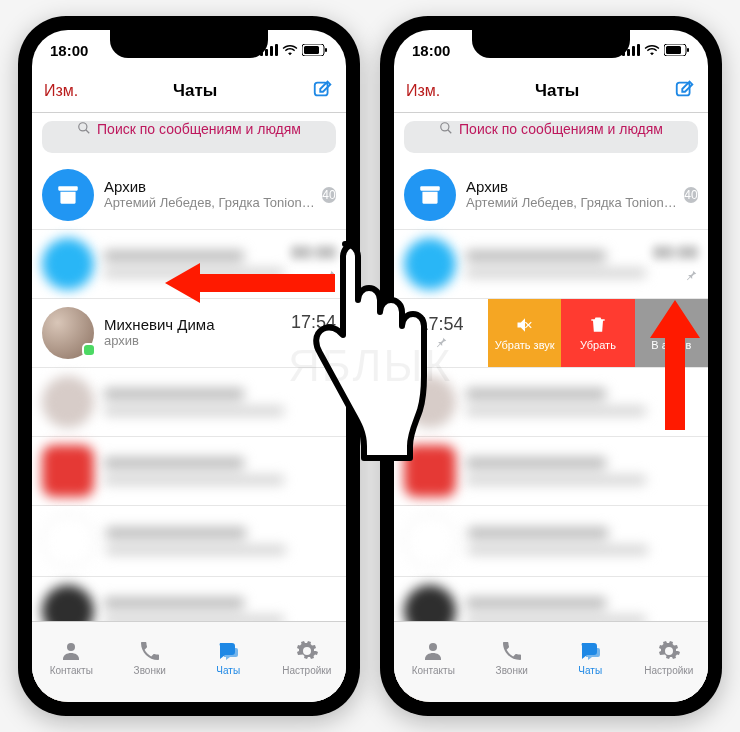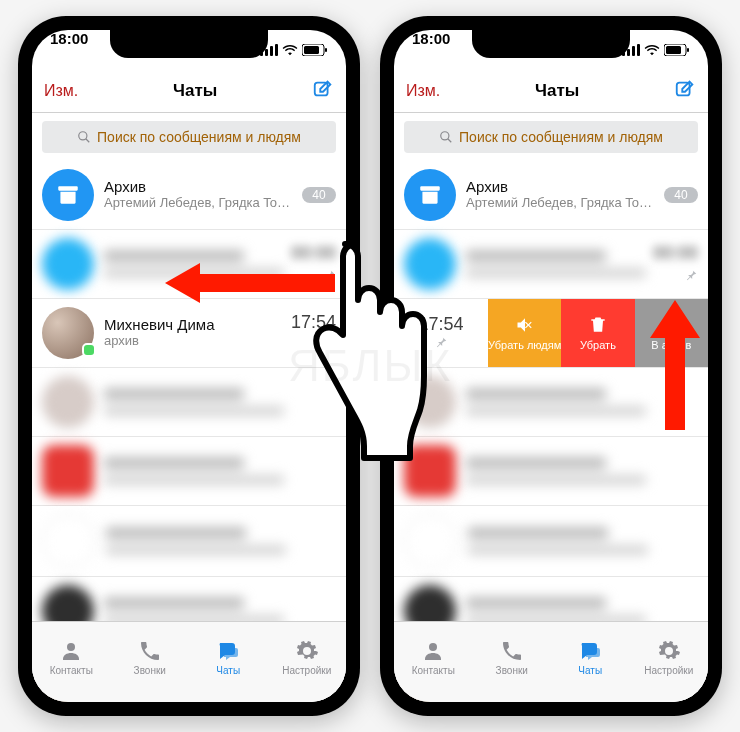--- a/index.html
+++ b/index.html
@@ -2,40 +2,40 @@
 <html><head>
 <meta charset="utf-8">
 <style>
 html,body{margin:0;padding:0;background:#e8e8e8;width:740px;height:732px;font-family:-apple-system,Helvetica,Arial,sans-serif;overflow:hidden}
 .canvas{position:relative;width:740px;height:732px;background:#f5f5f5}
 .phone{position:absolute;width:342px;height:700px;top:16px;border-radius:48px;background:#000;box-shadow:0 6px 24px rgba(0,0,0,.25)}
 .phone.left{left:18px}
 .phone.right{left:380px}
 .screen{position:absolute;inset:14px;border-radius:36px;background:#fff;overflow:hidden}
 .notch{position:absolute;top:0;left:50%;transform:translateX(-50%);width:158px;height:28px;background:#000;border-bottom-left-radius:18px;border-bottom-right-radius:18px;z-index:50}
-.status{height:40px;display:flex;justify-content:space-between;padding:0 18px;font-weight:600;font-size:15px;color:#000}
+.status{height:40px;display:flex;align-items:center;justify-content:space-between;padding:0 18px;font-weight:600;font-size:15px;color:#000}
 .status .icons{display:flex;gap:4px;align-items:center}
 .status svg{display:block}
 .nav{height:42px;display:flex;align-items:center;justify-content:space-between;padding:0 12px;border-bottom:.5px solid #d0d0d0}
 .nav .title{font-weight:600;font-size:17px}
 .nav .edit{color:#b91c1c;font-size:16px}
 .nav .compose{color:#1e88e5}
-.search{margin:8px 10px;height:32px;background:#e8e9ea;border-radius:4px;display:flex;align-items:center;justify-content:center;color:#a16207;font-size:14px;gap:6px}
+.search{margin:8px 10px;height:32px;background:#e8e9ea;border-radius:10px;display:flex;justify-content:center;color:#be185d;font-size:14px;gap:6px}
 .list{}
 .row{display:flex;align-items:center;padding:8px 10px;border-bottom:.5px solid #e6e6e6;position:relative;background:#fff}
 .row.blur .info,.row.blur .avatar{filter:blur(6px)}
 .avatar{width:52px;height:52px;border-radius:26px;flex:0 0 52px;margin-right:10px;background:#ccc;position:relative}
 .avatar.archive{background:#2196f3;display:flex;align-items:center;justify-content:center}
 .avatar .dot{position:absolute;bottom:2px;left:40px;width:10px;height:10px;border-radius:5px;background:#4cd964;border:2px solid #fff}
 .info{flex:1;min-width:0}
 .name{font-size:15px;font-weight:500;color:#111;white-space:nowrap;overflow:hidden;text-overflow:ellipsis}
 .sub{font-size:13px;color:#888;white-space:nowrap;overflow:hidden;text-overflow:ellipsis;line-height:1.25}
 .meta{display:flex;flex-direction:column;align-items:flex-end;gap:4px;margin-left:6px}
 .time{font-size:18px;color:#404040}
-.badge{background:#bfc2c6;color:#fff;font-size:12px;border-radius:10px;padding:1px 10px;min-width:14px;text-align:center}
+.badge{background:#bfc2c6;color:#fff;font-size:12px;border-radius:10px;padding:1px 0;min-width:14px;text-align:center}
 .pin{color:#b9bcc0}
 .tabbar{position:absolute;bottom:0;left:0;right:0;height:70px;border-top:.5px solid #d0d0d0;background:#f8f8f8;display:flex;padding-bottom:10px}
 .tab{flex:1;display:flex;flex-direction:column;align-items:center;justify-content:center;gap:2px;color:#8e8e93;font-size:10px}
 .tab.active{color:#1e88e5}
 .tab svg{width:24px;height:24px}
 
 .actions{display:flex;height:68px}
 .act{flex:1;display:flex;flex-direction:column;align-items:center;justify-content:center;color:#fff;font-size:11px;gap:4px}
 .act.mute{background:#f5a623}
 .act.del{background:#ff3b30}
@@ -297,21 +297,21 @@
           <span class="time">17:54</span>
           <span class="pin"><svg width="14" height="14" viewBox="0 0 24 24" fill="#b9bcc0">
                   <path d="M14 3l7 7-4 1-3 3v5l-3-3-5 5-1-1 5-5-3-3h5l3-3 1-4z"></path>
                 </svg></span>
         </div>
         <div class="actions" style="flex:1">
           <div class="act mute">
             <svg width="20" height="20" viewBox="0 0 24 24" fill="#fff">
                   <path d="M3 9v6h4l5 5V4L7 9H3zm14 3l3-3-1-1-3 3-3-3-1 1 3 3-3 3 1 1 3-3 3 3 1-1-3-3z"></path>
                 </svg>
-            <span>Убрать людям</span>
+            <span>Убрать звук</span>
           </div>
           <div class="act del">
             <svg width="20" height="20" viewBox="0 0 24 24" fill="#fff">
                   <path d="M6 7h12l-1 13H7L6 7zm3-4h6l1 2h4v2H4V5h4l1-2z"></path>
                 </svg>
             <span>Убрать</span>
           </div>
           <div class="act arch">
             <svg width="20" height="20" viewBox="0 0 24 24" fill="#fff">
                   <rect x="3" y="4" width="18" height="4" rx="1"></rect>

